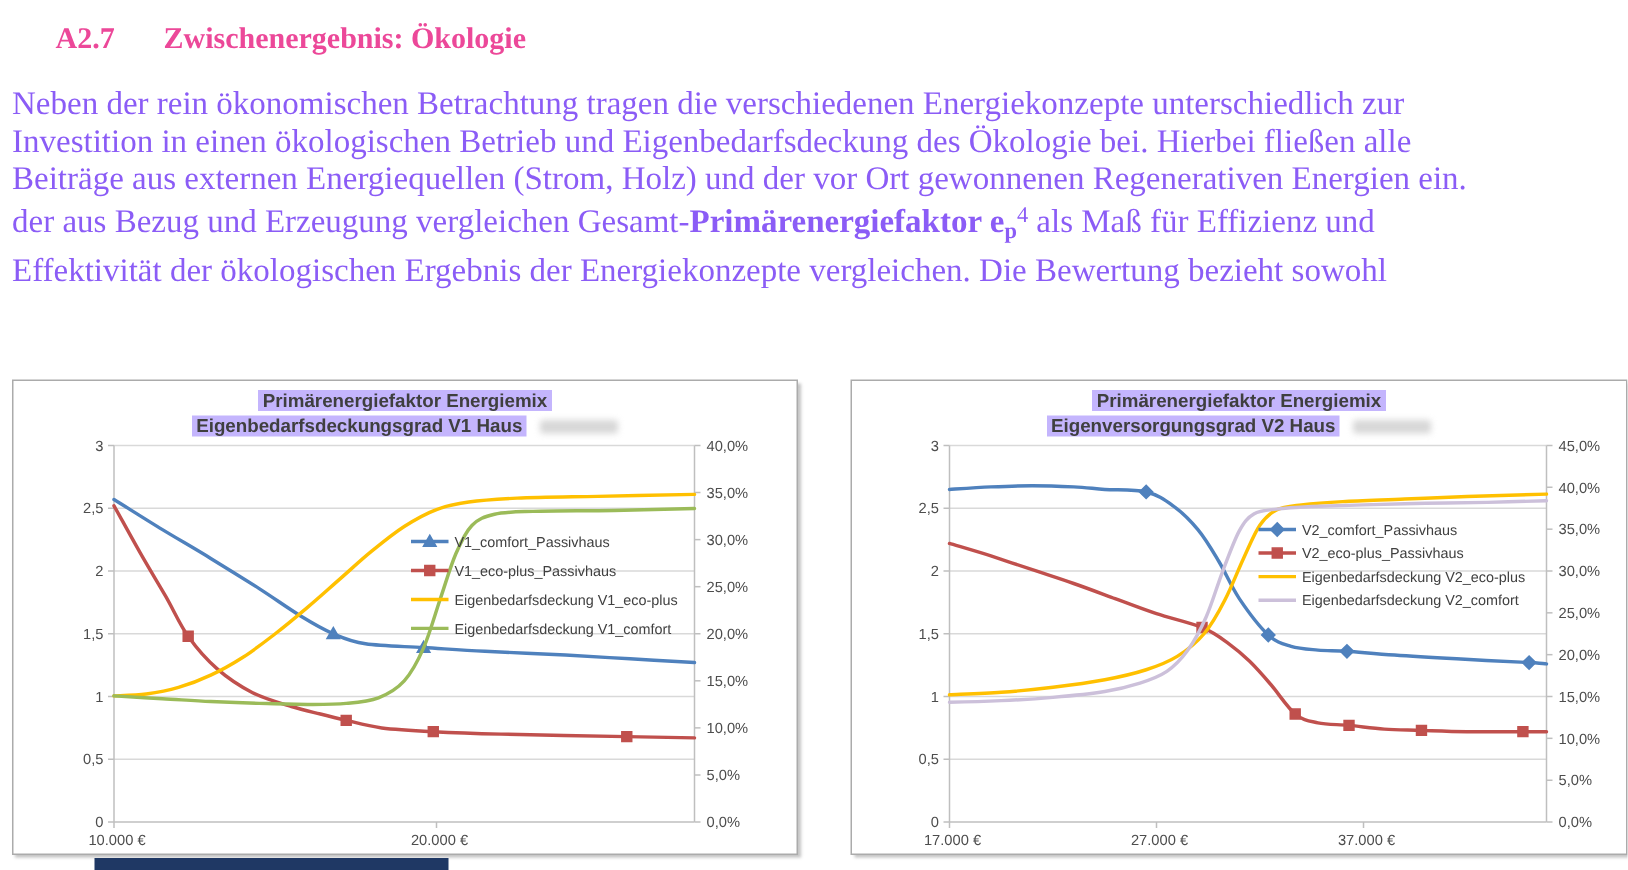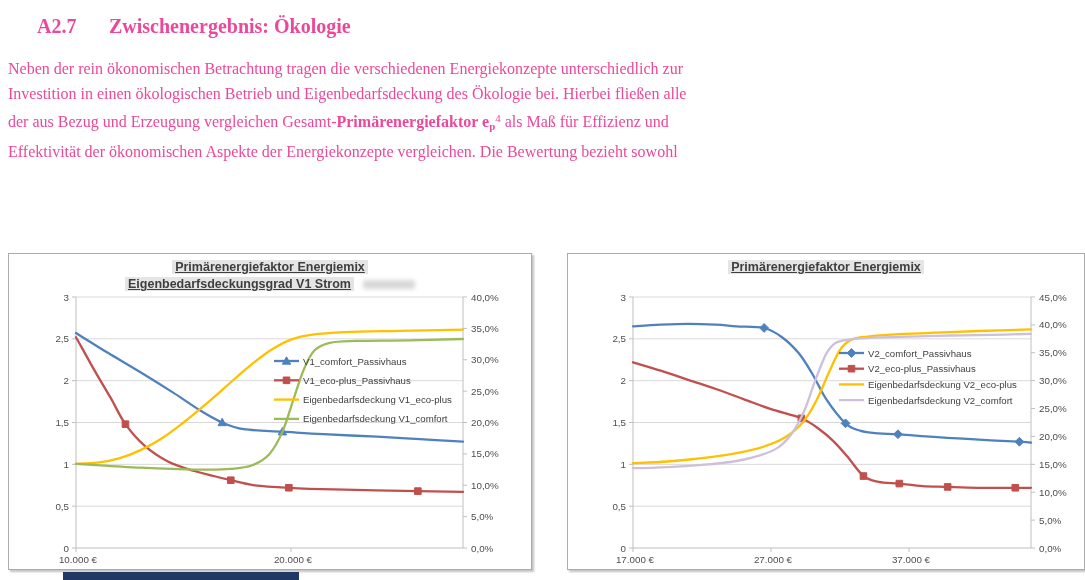--- a/index.html
+++ b/index.html
@@ -1,52 +1,53 @@
 <!DOCTYPE html>
 <html><head>
 <meta charset="utf-8">
 <style>
   html,body{margin:0;padding:0;}
   body{width:1085px;height:580px;background:#ffffff;position:relative;overflow:hidden;
        font-family:"Liberation Serif","DejaVu Serif",serif;color:#111;}
   .heading{position:absolute;left:8px;top:15px;font-size:20px;font-weight:bold;color:#ec4899;margin-left:29px;}
   .heading .num{display:inline-block;width:72px;}
-  .bodytext{position:absolute;left:8px;top:56px;width:1075px;font-size:16px;line-height:25.2px;color:#ec4899;}
+  .bodytext{position:absolute;left:8px;top:56px;width:1075px;font-size:22px;line-height:25.2px;color:#8b5cf6;}
   .bodytext .pline{white-space:nowrap;}
   .seg-normal{font-weight:normal;}
   .seg-bold{font-weight:bold;text-align:center;}
   .seg-bold-sub{font-weight:bold;font-size:0.68em;vertical-align:-0.25em;}
   .seg-sup{font-size:0.68em;vertical-align:0.45em;}
   .chart-box{position:absolute;top:253px;height:315px;background:#fff;border:1px solid #ababab;
              box-shadow:2px 2px 2px rgba(120,120,120,0.45);}
   #chart-0{left:8px;width:522px;}
   #chart-1{left:567px;width:516px;}
   .chart-box svg{position:absolute;left:0;top:0;}
   .chart-title{position:absolute;top:5px;left:0;right:0;text-align:center;z-index:2;
                font-family:"Liberation Sans","DejaVu Sans",sans-serif;font-weight:bold;
                font-size:12.5px;line-height:17px;color:#3f3f3f;}
-  .chart-title .tl{background:#e5e5e5;padding:0 3px;text-decoration:underline;}
+  .chart-title .tl{background:#c4b5fd;padding:0 3px;}
   .watermark{display:inline-block;width:52px;height:9px;margin-left:9px;background:#bdbdbd;
              filter:blur(2px);opacity:.6;border-radius:2px;vertical-align:middle;}
   .bottom-bar{position:absolute;left:63px;top:572px;width:236px;height:8px;}
   svg .tick{font-family:"Liberation Sans","DejaVu Sans",sans-serif;font-size:9.8px;fill:#4d4d4d;}
   svg .legend-label{font-family:"Liberation Sans","DejaVu Sans",sans-serif;font-size:9.6px;fill:#404040;}
 </style>
 </head>
 <body>
 
 <div class="heading">
   <span class="num">A2.7</span><span>Zwischenergebnis: Ökologie</span>
 </div>
 
 <div class="bodytext">
     <div class="pline"><span class="seg-normal">Neben der rein ökonomischen Betrachtung tragen die verschiedenen Energiekonzepte unterschiedlich zur</span></div>
     <div class="pline"><span class="seg-normal">Investition in einen ökologischen Betrieb und Eigenbedarfsdeckung des Ökologie bei. Hierbei fließen alle</span></div>
+    <div class="pline"><span class="seg-normal">Beiträge aus externen Energiequellen (Strom, Holz) und der vor Ort gewonnenen Regenerativen Energien ein.</span></div>
     <div class="pline"><span class="seg-normal">der aus Bezug und Erzeugung vergleichen Gesamt-</span><span class="seg-bold">Primärenergiefaktor e</span><span class="seg-bold-sub">p</span><span class="seg-sup">4</span><span class="seg-normal"> als Maß für Effizienz und</span></div>
-    <div class="pline"><span class="seg-normal">Effektivität der ökonomischen Aspekte der Energiekonzepte vergleichen. Die Bewertung bezieht sowohl</span></div>
+    <div class="pline"><span class="seg-normal">Effektivität der ökologischen Ergebnis der Energiekonzepte vergleichen. Die Bewertung bezieht sowohl</span></div>
   </div>
 
 <div class="chart-box" id="chart-0">
   <svg width="522" height="315">
       <g>
         <line x1="67" x2="454" y1="252.16666666666669" y2="252.16666666666669" stroke="#d9d9d9" stroke-width="1"></line>
         <line x1="67" x2="454" y1="210.33333333333334" y2="210.33333333333334" stroke="#d9d9d9" stroke-width="1"></line>
         <line x1="67" x2="454" y1="168.5" y2="168.5" stroke="#d9d9d9" stroke-width="1"></line>
         <line x1="67" x2="454" y1="126.66666666666669" y2="126.66666666666669" stroke="#d9d9d9" stroke-width="1"></line>
         <line x1="67" x2="454" y1="84.83333333333331" y2="84.83333333333331" stroke="#d9d9d9" stroke-width="1"></line>
@@ -125,21 +126,21 @@
         <path d="M274.2 123h6.6v6.6h-6.6Z" fill="#C0504D" stroke="#C0504D" stroke-width="1"></path>
         <text x="294" y="129.8" class="legend-label">V1_eco-plus_Passivhaus</text>
         <line x1="265" x2="290" y1="145.6" y2="145.6" stroke="#FFC000" stroke-width="2.3"></line>
         <text x="294" y="149.1" class="legend-label">Eigenbedarfsdeckung V1_eco-plus</text>
         <line x1="265" x2="290" y1="164.9" y2="164.9" stroke="#9BBB59" stroke-width="2.3"></line>
         <text x="294" y="168.4" class="legend-label">Eigenbedarfsdeckung V1_comfort</text>
       </g>
     </svg>
   <div class="chart-title">
     <div><span class="tl">Primärenergiefaktor Energiemix</span></div>
-    <div><span class="tl">Eigenbedarfsdeckungsgrad V1 Strom</span><span class="watermark"></span></div>
+    <div><span class="tl">Eigenbedarfsdeckungsgrad V1 Haus</span><span class="watermark"></span></div>
   </div>
 </div>
 
 <div class="chart-box" id="chart-1">
   <svg width="516" height="315">
       <g>
         <line x1="65" x2="463" y1="252.16666666666669" y2="252.16666666666669" stroke="#d9d9d9" stroke-width="1"></line>
         <line x1="65" x2="463" y1="210.33333333333334" y2="210.33333333333334" stroke="#d9d9d9" stroke-width="1"></line>
         <line x1="65" x2="463" y1="168.5" y2="168.5" stroke="#d9d9d9" stroke-width="1"></line>
         <line x1="65" x2="463" y1="126.66666666666669" y2="126.66666666666669" stroke="#d9d9d9" stroke-width="1"></line>
@@ -226,16 +227,17 @@
         <path d="M280.2 111.4h6.6v6.6h-6.6Z" fill="#C0504D" stroke="#C0504D" stroke-width="1"></path>
         <text x="300" y="118.2" class="legend-label">V2_eco-plus_Passivhaus</text>
         <line x1="271" x2="296" y1="130.4" y2="130.4" stroke="#FFC000" stroke-width="2.3"></line>
         <text x="300" y="133.9" class="legend-label">Eigenbedarfsdeckung V2_eco-plus</text>
         <line x1="271" x2="296" y1="146.1" y2="146.1" stroke="#CCC0DA" stroke-width="2.3"></line>
         <text x="300" y="149.6" class="legend-label">Eigenbedarfsdeckung V2_comfort</text>
       </g>
     </svg>
   <div class="chart-title">
     <div><span class="tl">Primärenergiefaktor Energiemix</span></div>
+    <div><span class="tl">Eigenversorgungsgrad V2 Haus</span><span class="watermark"></span></div>
   </div>
 </div>
 
 <div class="bottom-bar" style="background: rgb(31, 56, 100);"></div>
 
 </body></html>

